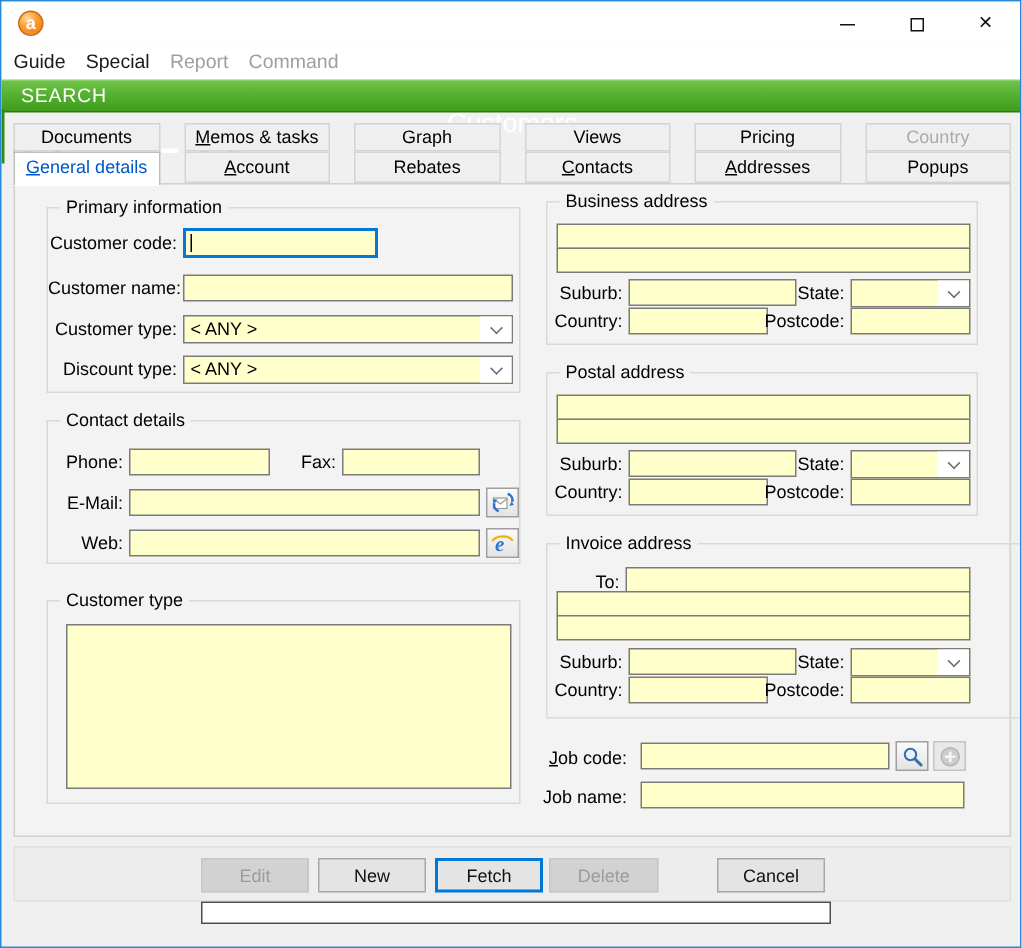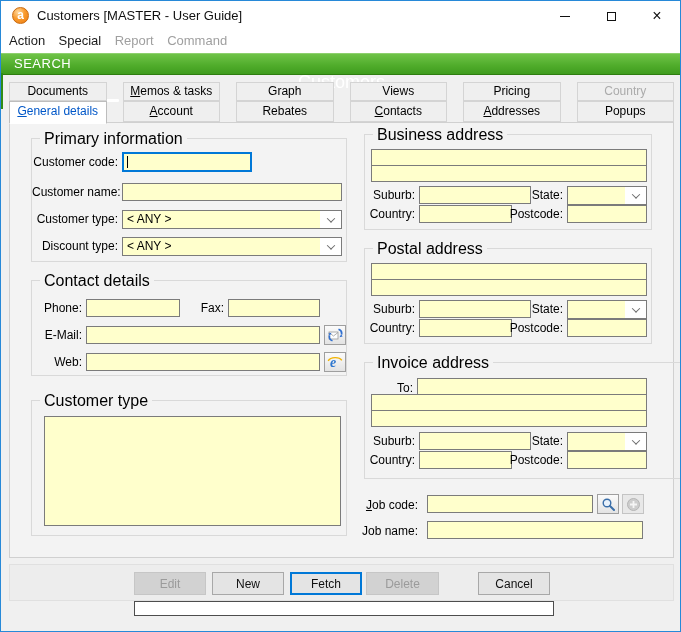--- a/index.html
+++ b/index.html
@@ -56,21 +56,21 @@
   .tab.active { position:relative; z-index:3; height:23px; background:#ffffff; color:#0057c8;
                 border-color:#bdbdbd; border-bottom-color:#ffffff; }
   .ak { text-decoration:underline; }
 
   
   .page { position:absolute; left:8px; top:121px; width:665px; height:436px;
           background:#f3f3f3; border:1px solid #d0d0d0; }
 
   .group { position:absolute; border:1px solid #d9d9d9; }
   .legend { position:absolute; top:-8px; left:8px; background:#f3f3f3; padding:0 4px;
-            font-size:16px; line-height:15px; color:#000; white-space:nowrap; }
+            font-size:12px; line-height:15px; color:#000; white-space:nowrap; }
 
   .flabel { position:absolute; font-size:12px; color:#000; text-align:right; line-height:15px; white-space:nowrap; }
   .field { position:absolute; border:1px solid #7b7b7b; background:#ffffcc; font-size:12px;
            padding:0 3px; font-family:"Liberation Sans", sans-serif; color:#000; height:18px; }
   input.field { outline:none; }
   .field.focused { border:2px solid #0078d7; }
   .caret { position:absolute; width:1px; height:12px; background:#000; }
 
   .combo { position:absolute; border:1px solid #7b7b7b; background:#ffffcc; height:19px; display:flex; }
   .combo-val { flex:1; font-size:12px; line-height:17px; padding-left:4px; color:#000;
@@ -97,36 +97,35 @@
   .status-box { position:absolute; left:133px; top:600px; width:420px; height:15px;
                 background:#ffffff; border:1px solid #4d4d4d; font-size:11px; line-height:13px; padding:0 3px; }
 </style>
 </head>
 <body>
 
 <div class="window">
 
   <div class="titlebar">
     <div class="app-icon"><span>a</span></div>
-    <div class="title">Customers [MASTER - User Guide]</div>
     <div class="win-controls">
       <div class="wbtn">
           <div class="glyph-min"></div>
         </div>
       <div class="wbtn">
           <div class="glyph-max"></div>
         </div>
       <div class="wbtn">
           <span class="glyph-close">×</span>
         </div>
     </div>
   </div>
 
   <div class="menubar">
-    <span class="menu-item">Action</span>
+    <span class="menu-item">Guide</span>
     <span class="menu-item">Special</span>
     <span class="menu-item disabled">Report</span>
     <span class="menu-item disabled">Command</span>
   </div>
 
   <div class="greenbar">
     <div class="gseg seg-search">SEARCH</div>
     <div class="gseg seg-a"></div>
     <div class="gseg seg-b"></div>
     <div class="gseg seg-title">Customers</div>

